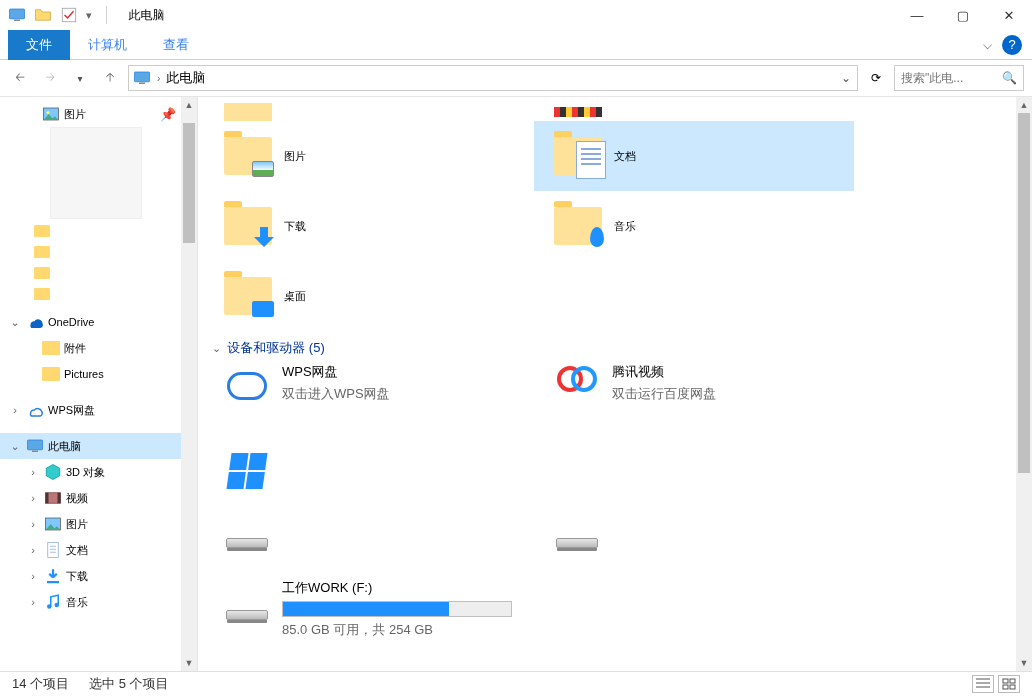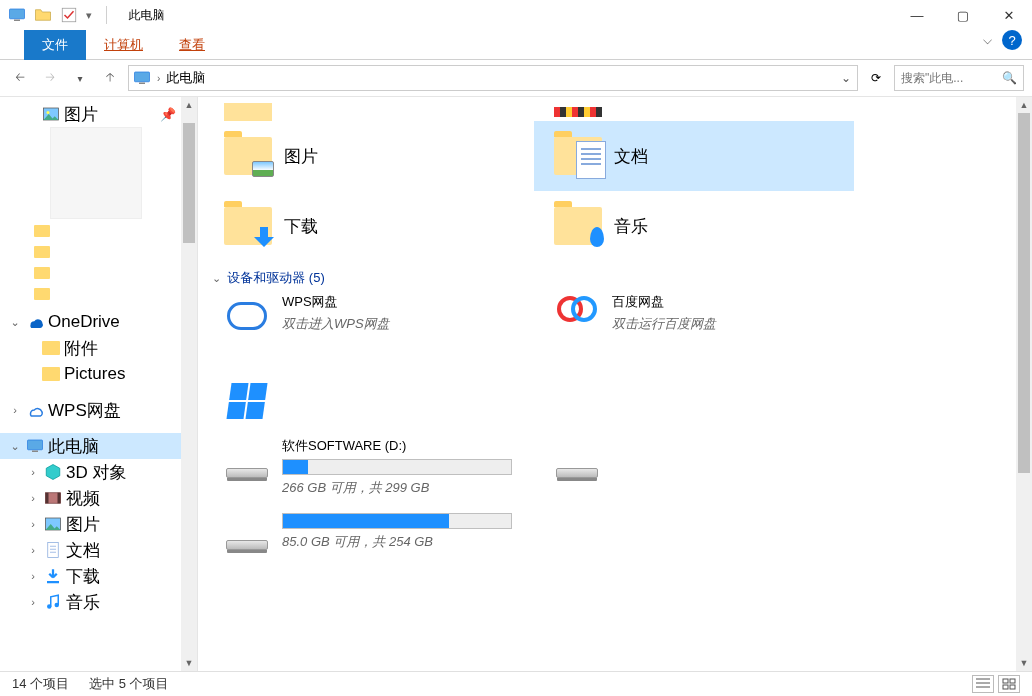--- a/index.html
+++ b/index.html
@@ -5,23 +5,23 @@
 * { margin: 0; padding: 0; box-sizing: border-box; font-family: "Microsoft YaHei", "Segoe UI", sans-serif; }
 body { width: 1032px; height: 696px; background: #fff; overflow: hidden; font-size: 12px; color: #000; }
 
 .title-bar { height: 30px; display: flex; align-items: center; padding-left: 8px; }
 .title-bar .qat { display: flex; align-items: center; gap: 8px; }
 .title-bar .sep { width: 1px; height: 18px; background: #d0d0d0; margin: 0 6px; }
 .title-bar .title { margin-left: 8px; font-size: 12px; }
 .window-controls { margin-left: auto; display: flex; height: 30px; }
 .window-controls div { width: 46px; display: flex; align-items: center; justify-content: center; font-size: 13px; color: #333; }
 
-.ribbon-tabs { height: 30px; display: flex; align-items: flex-start; padding-left: 24px; border-bottom: 1px solid #d0d0d0; position: relative; }
+.ribbon-tabs { height: 30px; display: flex; align-items: center; padding-left: 8px; border-bottom: 1px solid #d0d0d0; position: relative; }
 .tab-file { background: #1979CA; color: #fff; padding: 6px 18px; font-size: 13px; }
-.tab { padding: 6px 18px; font-size: 13px; color: #c2410c; text-decoration: underline; }
+.tab { padding: 6px 18px; font-size: 13px; color: #3b82f6; }
 .ribbon-right { position: absolute; right: 10px; display: flex; align-items: center; gap: 10px; }
 .help-circle { width: 20px; height: 20px; border-radius: 50%; background: #0066cc; color: #fff; display: flex; align-items: center; justify-content: center; font-size: 13px; }
 
 .nav-row { height: 36px; display: flex; align-items: center; padding: 4px 8px; gap: 6px; }
 .nav-btn { width: 24px; height: 24px; display: flex; align-items: center; justify-content: center; color: #555; }
 .nav-btn.disabled { color: #bbb; }
 .address-bar { flex: 1; height: 26px; border: 1px solid #ccc; display: flex; align-items: center; padding-left: 4px; gap: 6px; }
 .address-bar .crumb { font-size: 13px; }
 .address-bar .chev { margin-left: auto; padding: 0 6px; color: #555; }
 .refresh { width: 24px; display: flex; justify-content: center; }
@@ -76,30 +76,30 @@
 .cloud-baidu { width:40px; height:40px; position:relative; }
 .cloud-baidu::before,.cloud-baidu::after { content:""; position:absolute; width:18px; height:18px; border:4px solid; border-radius:50%; }
 .cloud-baidu::before { border-color:#e33; left:0; top:0; }
 .cloud-baidu::after { border-color:#29f; right:0; top:0; }
 .tencent-ico { width:40px; height:40px; border-radius:50%; background:conic-gradient(#17b117 0 120deg,#ff9a00 120deg 240deg,#1e90ff 240deg 360deg); position:relative; }
 .tencent-ico::after{content:"";position:absolute;inset:10px;background:#fff;border-radius:50%;}
 .win-ico { width:36px; height:36px; display:grid; grid-template:1fr 1fr/1fr 1fr; gap:2px; transform: skewX(-8deg); }
 .win-ico div { background:#1e90ff; }
 .drive-info { flex: 1; }
 .drive-name { font-size: 13px; margin-bottom: 4px; display:block; }
-.drive-sub { font-size: 13px; color: #666; font-style: italic; }
+.drive-sub { font-size: 13px; color: #666; }
 .bar { width: 230px; height: 16px; border: 1px solid #bfbfbf; background: #eee; margin: 4px 0; position: relative; }
 .bar-fill { position: absolute; left: 0; top: 0; bottom: 0; background: #1e90ff; }
 
 .status-bar { height: 24px; border-top: 1px solid #e0e0e0; display: flex; align-items: center; padding: 0 12px; font-size: 13px; color: #333; gap: 20px; }
 .status-bar .right { margin-left: auto; display: flex; gap: 4px; }
 .view-btn { width: 22px; height: 18px; border: 1px solid #bbb; display:flex; align-items:center; justify-content:center; }
 
 svg.ico { width: 18px; height: 18px; }
-.txt { font-size: 17px; }
+.txt { font-size: 11px; }
 </style>
 </head>
 <body>
 
 <div class="title-bar">
   <div class="qat">
     <svg class="ico" viewBox="0 0 24 24">
         <rect x="2" y="4" width="20" height="13" rx="1" fill="#5aa9e6" stroke="#2a7de1"></rect>
         <rect x="8" y="18" width="8" height="2" fill="#888"></rect>
       </svg>
@@ -309,20 +309,28 @@
           <span class="txt">下载</span>
         </div>
         <div class="cell col2">
           <div class="big-folder">
               <div class="overlay ov-note"></div>
             </div>
           <span class="txt">音乐</span>
         </div>
       </div>
 
+      <div class="row2">
+        <div class="cell col1">
+          <div class="big-folder">
+              <div class="overlay ov-blue"></div>
+            </div>
+          <span class="txt">桌面</span>
+        </div>
+      </div>
 
       <div class="group-header">
         <span class="tw">⌄</span>
         <span>设备和驱动器 (5)</span>
       </div>
 
       <div class="row2">
         <div class="drive-row col1">
           <div class="drive-ico">
               <div class="cloud-wps"></div>
@@ -330,21 +338,21 @@
           <div class="drive-info">
             <span class="drive-name">WPS网盘</span>
             <span class="drive-sub">双击进入WPS网盘</span>
           </div>
         </div>
         <div class="drive-row col2">
           <div class="drive-ico">
               <div class="cloud-baidu"></div>
             </div>
           <div class="drive-info">
-            <span class="drive-name">百度网盘</span>
+            <span class="drive-name">腾讯视频</span>
             <span class="drive-sub">双击运行百度网盘</span>
           </div>
         </div>
       </div>
 
       <div class="row2">
         <div class="drive-row col2">
           <div class="drive-ico" style="align-self:center">
               <div class="win-ico">
                 <div></div>
@@ -354,41 +362,35 @@
               </div>
             </div>
         </div>
       </div>
 
       <div class="row2">
         <div class="drive-row col1">
           <div class="drive-ico" style="align-self:center">
               <div class="drive-ssd"></div>
             </div>
-          <div class="drive-info">
-            <span class="drive-name">软件SOFTWARE (D:)</span>
-            <div class="bar">
-                <div class="bar-fill" style="width:11%"></div>
-              </div>
-            <span class="drive-sub">266 GB 可用，共 299 GB</span>
-          </div>
         </div>
         <div class="drive-row col2">
           <div class="drive-ico" style="align-self:center">
               <div class="drive-ssd"></div>
             </div>
         </div>
       </div>
 
       <div class="row2">
         <div class="drive-row col1">
           <div class="drive-ico" style="align-self:center">
               <div class="drive-ssd"></div>
             </div>
           <div class="drive-info">
+            <span class="drive-name">工作WORK (F:)</span>
             <div class="bar">
                 <div class="bar-fill" style="width:73%"></div>
               </div>
             <span class="drive-sub">85.0 GB 可用，共 254 GB</span>
           </div>
         </div>
       </div>
     </div>
 
     <div class="ct-scroll">

